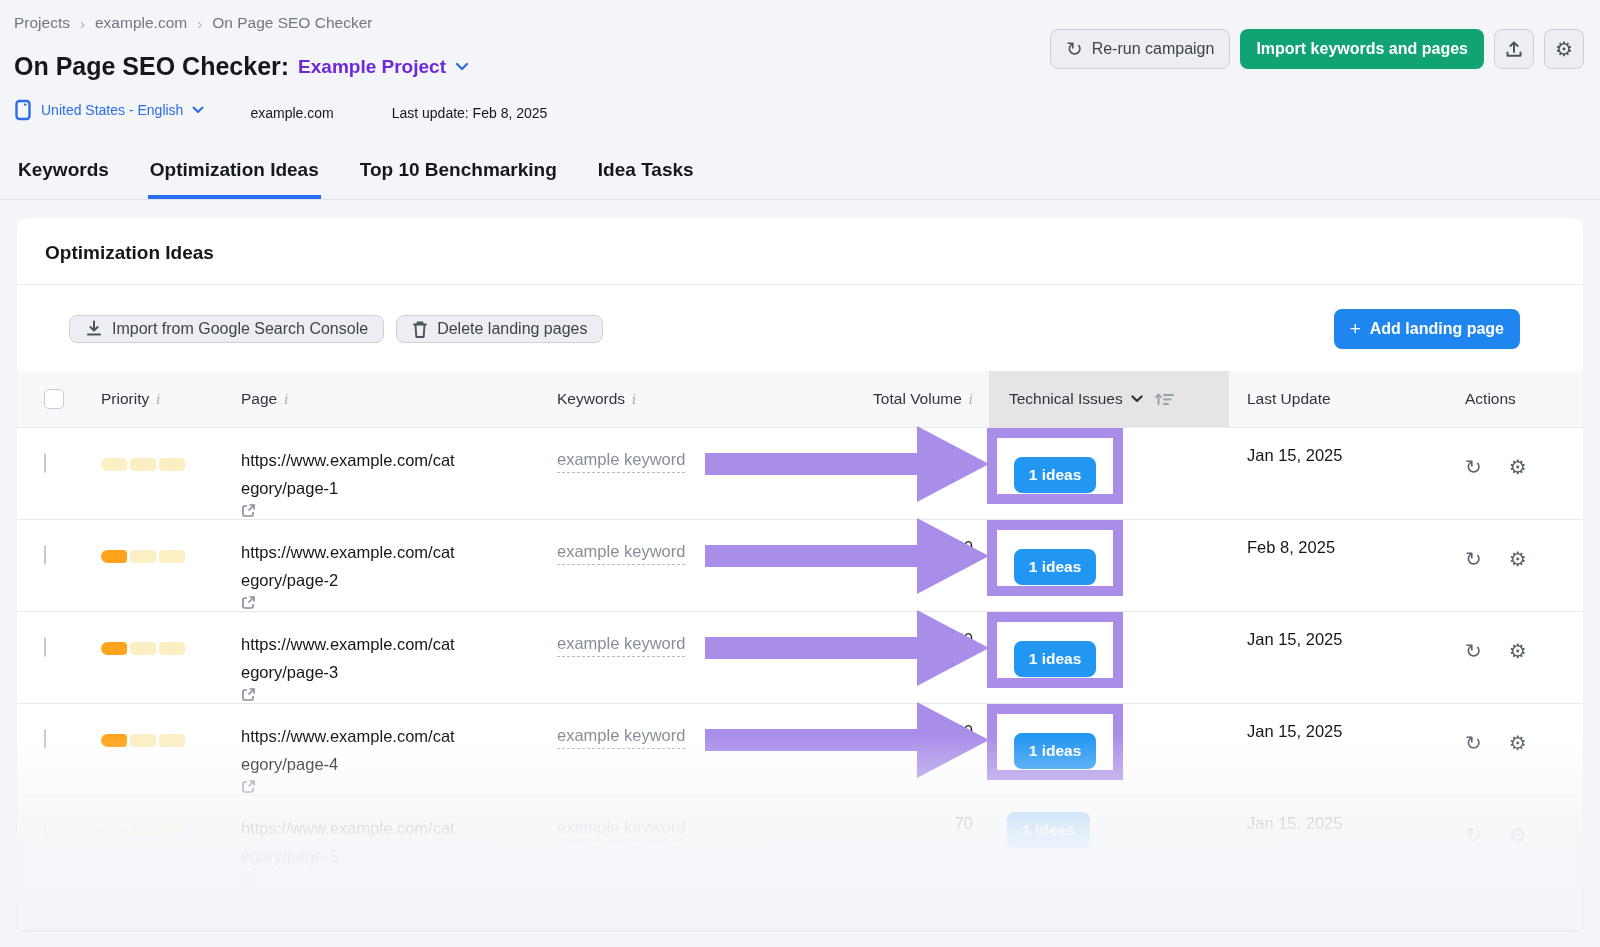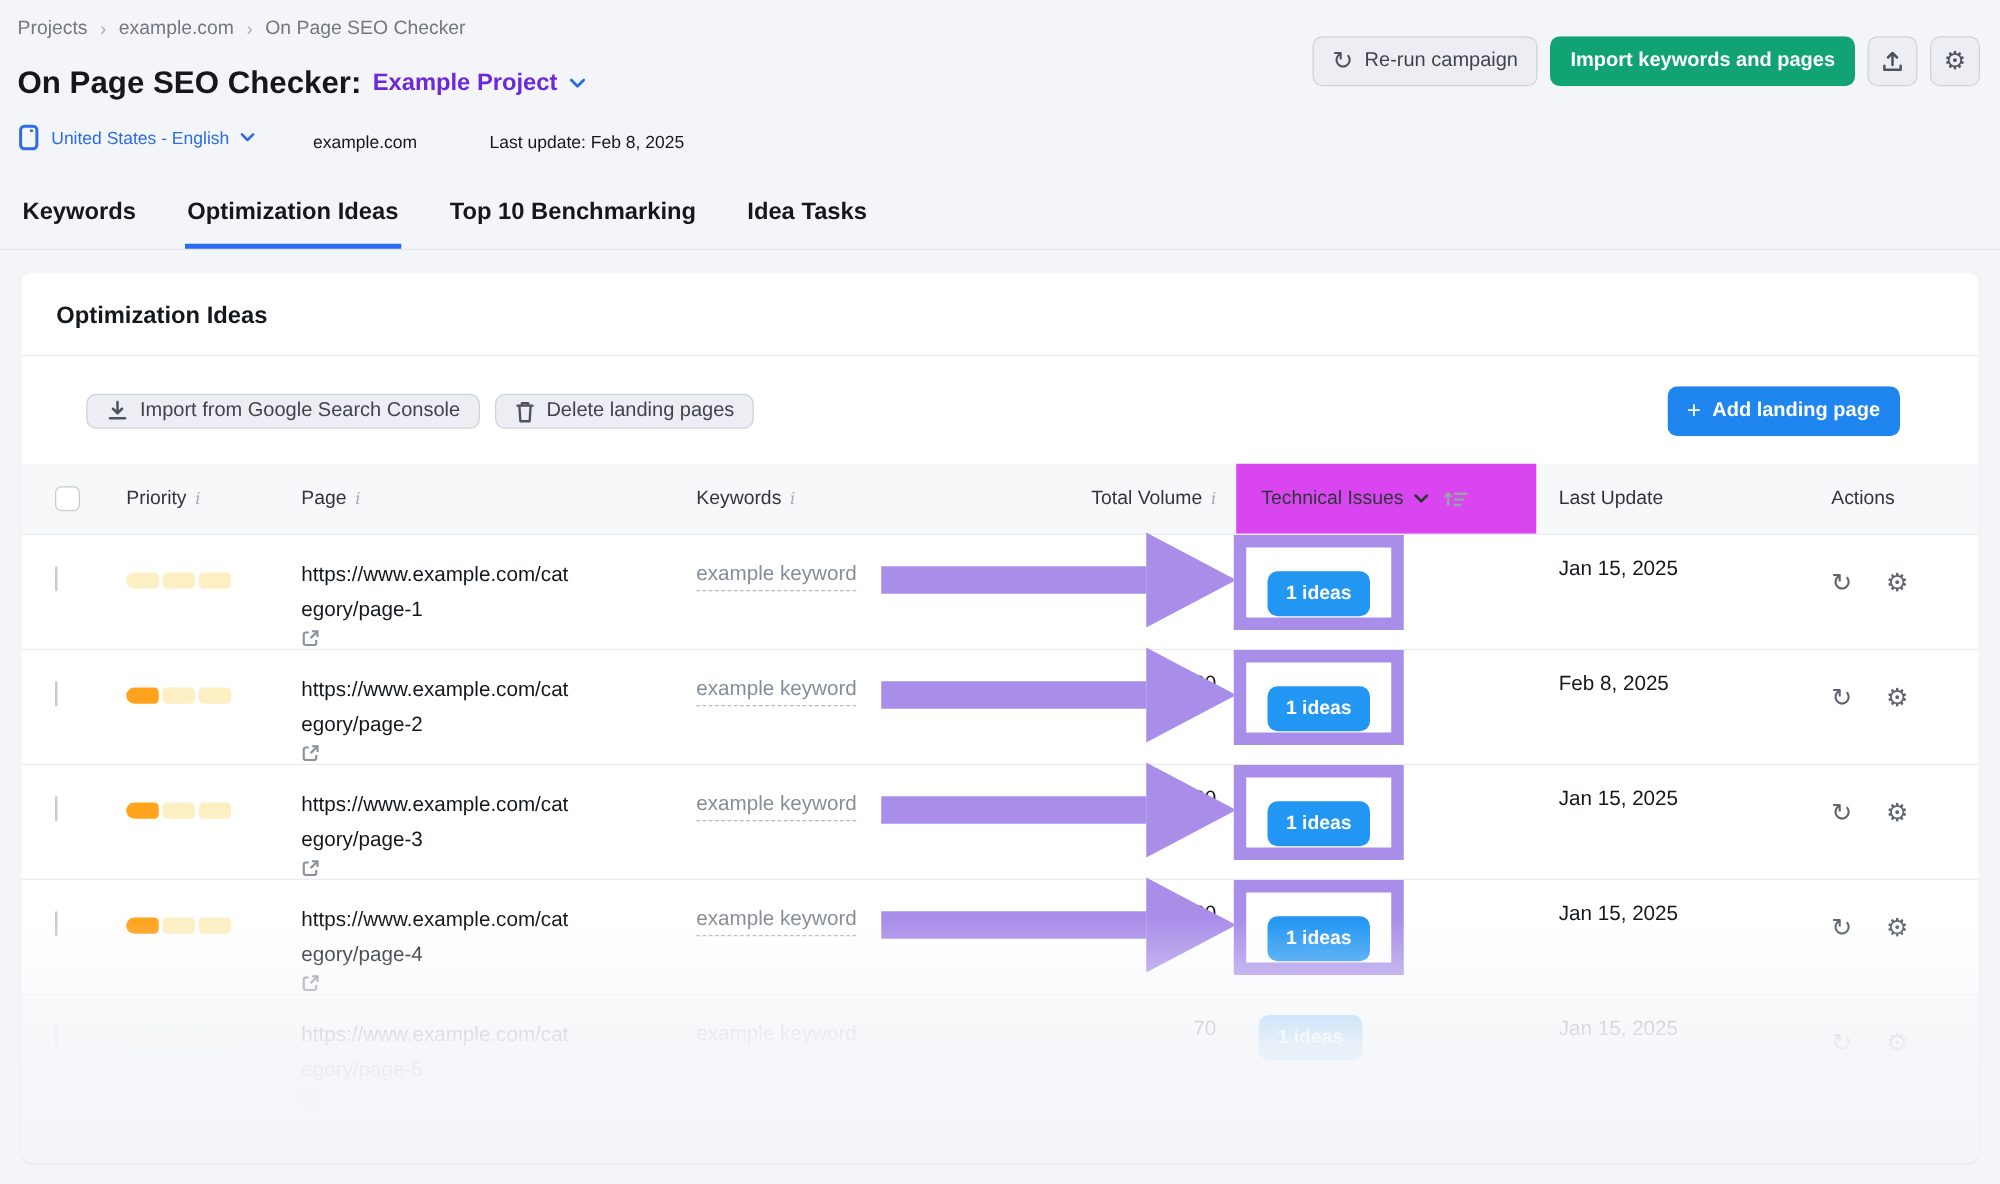--- a/index.html
+++ b/index.html
@@ -54,21 +54,21 @@
   .plus { font-size:19px; font-weight:normal; }
 
   
   .grid { display:grid; grid-template-columns:84px 140px 316px 252px 180px 240px 200px 1fr; }
   .thead { background:#f7f8fa; height:56px; font-size:15.5px; color:#30353d; }
   .thead > div { display:flex; align-items:center; }
   .cb { width:20px; height:20px; border:1.5px solid #c6cbd4; border-radius:5px; background:#fff; cursor:pointer; }
   .cell-check { padding-left:27px; }
   .info { font-size:13px; color:#a3aab4; margin-left:7px; font-family:"DejaVu Serif", serif; font-style:italic; }
   .th-vol { justify-content:flex-end; padding-right:16px; }
-  .th-tech { background:#d946ef; padding-left:20px; gap:8px; }
+  .th-tech { background:#e5e5e5; padding-left:20px; gap:8px; }
   .th-last { padding-left:18px; }
   .th-act { padding-left:36px; }
 
   .row { position:relative; height:92px; border-top:1px solid #e8eaee; font-size:16.5px; }
   .row > div { padding-top:18px; }
   .row .cell-check { padding-top:26px; }
   .prio { display:flex; gap:3px; padding-top:12px; }
   .prio i { display:block; width:26px; height:13px; border-radius:4px; background:#fbefc3; }
   .prio i:first-child { border-radius:7px 4px 4px 7px; }
   .url { line-height:28px; color:#14181d; word-break:break-all; width:292px; }

